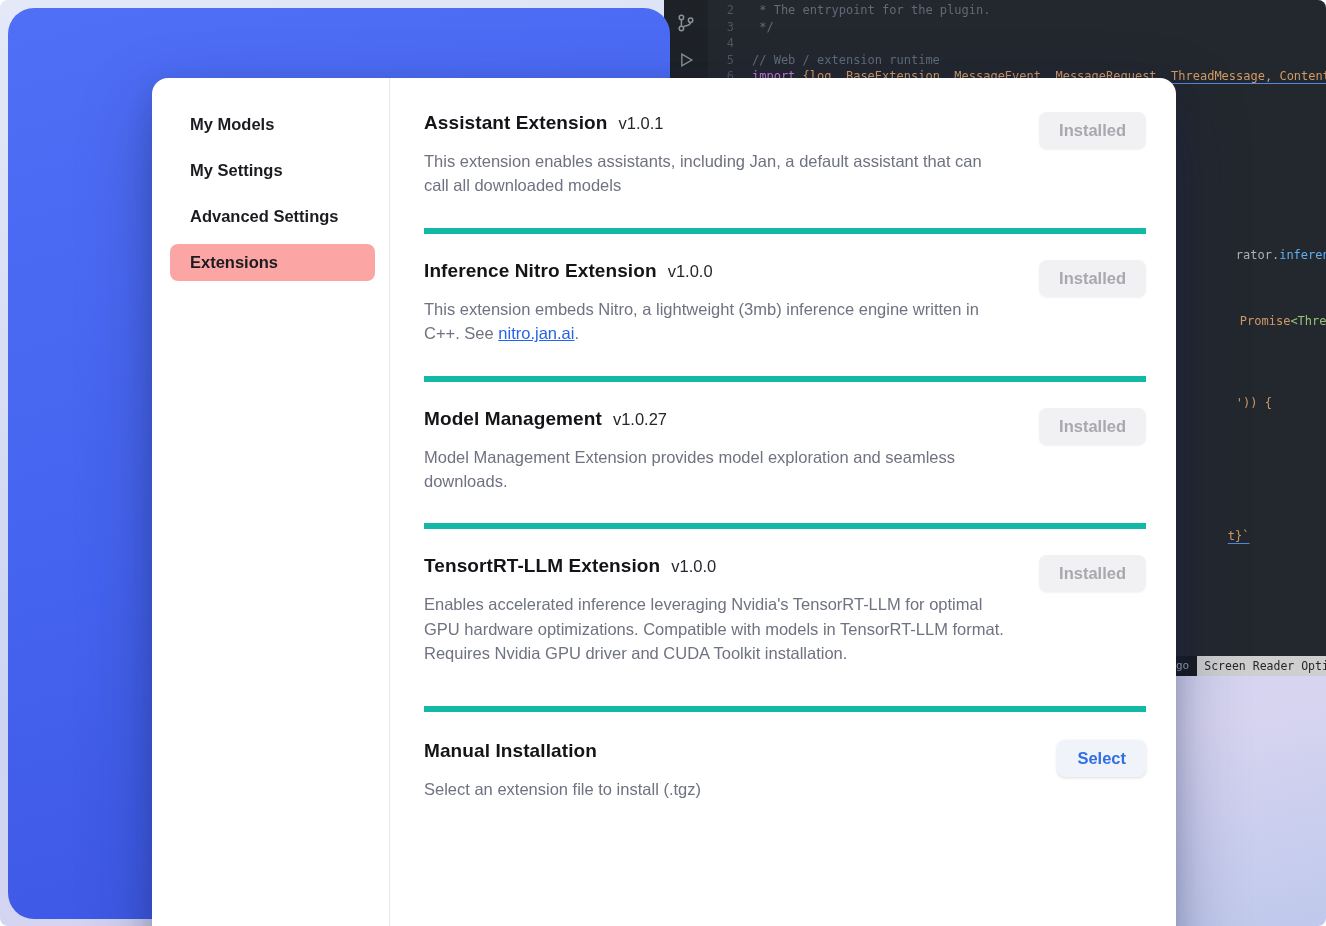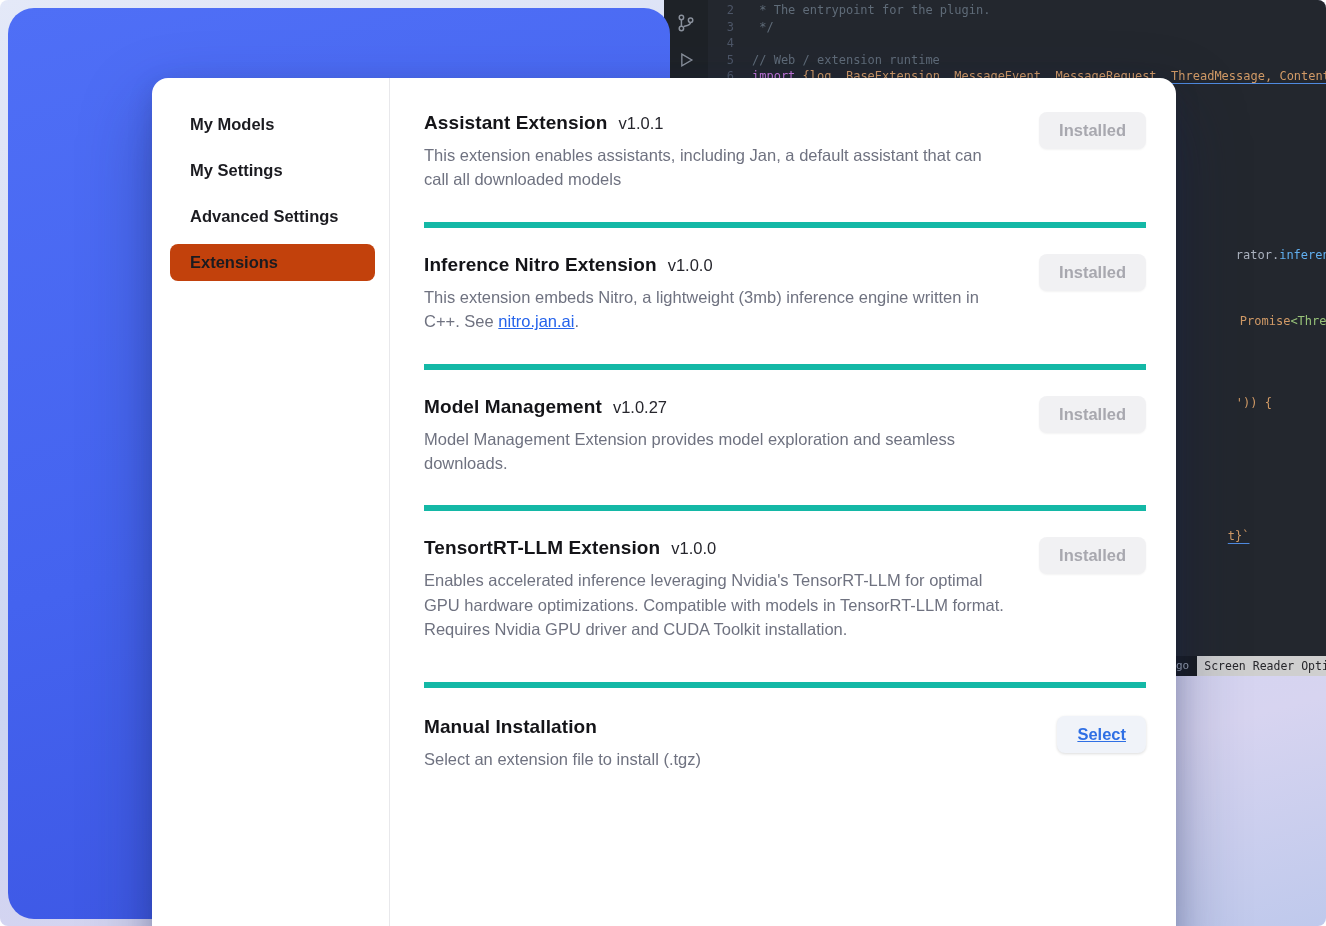--- a/index.html
+++ b/index.html
@@ -32,35 +32,35 @@
 
   
   .blue-panel { position:absolute; left:8px; top:8px; width:662px; height:911px; border-radius:26px;
                 background:linear-gradient(165deg,#4f6ff6 0%,#4463ef 55%,#3c55e2 100%); }
 
   
   .modal { position:absolute; left:152px; top:78px; width:1024px; height:880px; background:#ffffff; border-radius:16px;
            box-shadow:0 30px 70px rgba(24,34,80,.35), 0 8px 24px rgba(24,34,80,.18); display:flex; overflow:hidden; }
   .sidebar { width:238px; flex:none; border-right:1px solid #e8e8eb; padding:28px 14px 0 18px; }
   .nav-item { padding:9px 20px; border-radius:8px; font-size:16.5px; font-weight:600; color:#1b1b20; margin-bottom:9px; cursor:pointer; }
-  .nav-item.active { background:#c2410c; }
+  .nav-item.active { background:#fca5a5; }
 
   .content { flex:1; padding:0 30px 0 34px; display:flex; flex-direction:column; overflow:hidden; }
   .row { display:flex; justify-content:space-between; align-items:flex-start; border-top:6px solid #14b8a6; padding:26px 0 30px; }
   .row.first { border-top:none; padding-top:34px; }
   .row.tall { padding-bottom:40px; }
   .row.last { padding:28px 0 26px; }
   .row-main { max-width:582px; }
   .row-title { font-size:19px; font-weight:700; color:#141418; letter-spacing:.1px; }
   .row-version { font-size:16.5px; font-weight:400; color:#26262d; margin-left:11px; }
-  .row-desc { margin-top:9px; font-size:16.5px; line-height:1.48; color:#6f7280; }
+  .row-desc { margin-top:15px; font-size:16.5px; line-height:1.48; color:#6f7280; }
   .link { color:#2563eb; cursor:pointer;text-decoration:underline; }
   .btn { flex:none; margin-left:20px; padding:9px 20px; border-radius:8px; font-size:16.5px; font-weight:600;
          border:none; background:#f1f1f3; color:#a8a8af; font-family:inherit; box-shadow:0 1px 2px rgba(0,0,0,.05); }
-  .btn.select { background:#f0f3f9; color:#2f6fe4; box-shadow:0 1px 3px rgba(0,0,0,.14); cursor:pointer;text-decoration:underline; }
+  .btn.select { background:#f0f3f9; color:#2f6fe4; box-shadow:0 1px 3px rgba(0,0,0,.14); cursor:pointer; }
 </style>
 </head>
 <body>
 
 <div class="stage">
 
   <div class="editor">
     <div class="activity-bar">
       <span>
         <svg width="22" height="22" viewBox="0 0 24 24" fill="none" stroke="#8a919c" stroke-width="1.6">

